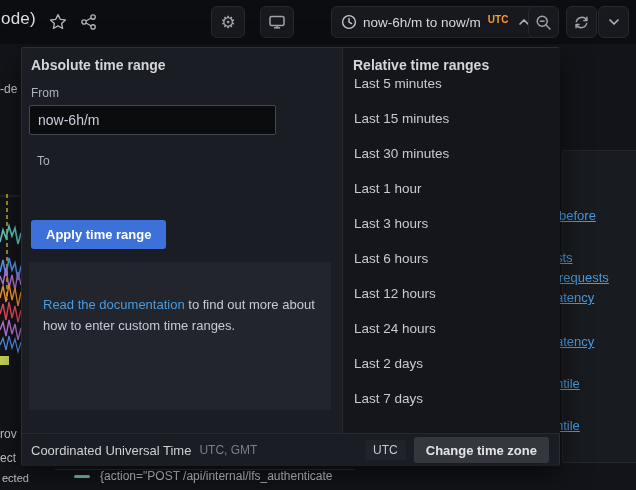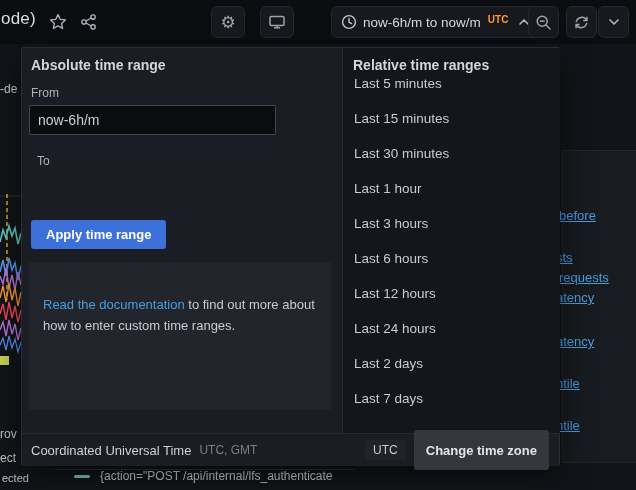--- a/index.html
+++ b/index.html
@@ -59,21 +59,21 @@
   .rel-list { position:absolute; left:321px; top:18px; width:217px; list-style:none; }
   .rel-list li { height:35px; line-height:35px; padding-left:11px; font-size:13.5px;
                  color:#c7cbd2; cursor:pointer; }
   .pk-footer { position:absolute; left:0; top:385px; width:537px; height:33px;
                border-top:1px solid #26292f; display:flex; align-items:center;
                padding:0 10px 0 9px; background:#1a1d23; }
   .tz-name { font-size:13px; font-weight:500; color:#d0d1d3; }
   .tz-detail { font-size:12px; color:#7b7f85; margin-left:8px; flex:1; }
   .tz-badge { background:#202329; border-radius:2px; padding:3px 8px; font-size:12px;
               color:#c7cbd1; margin-right:8px; }
-  .tz-change { background:#34373e; border:none; border-radius:3px; height:40px;
+  .tz-change { background:#34373e; border:none; border-radius:3px; height:26px;
                padding:0 12px; color:#e3e4e6; font-size:13px; font-weight:700;
                font-family:"Liberation Sans",sans-serif; cursor:pointer; }
 </style>
 </head>
 <body>
 
 <div class="stage">
 
   <span class="bg-text" style="left:0;top:82px;">-de</span>
 

